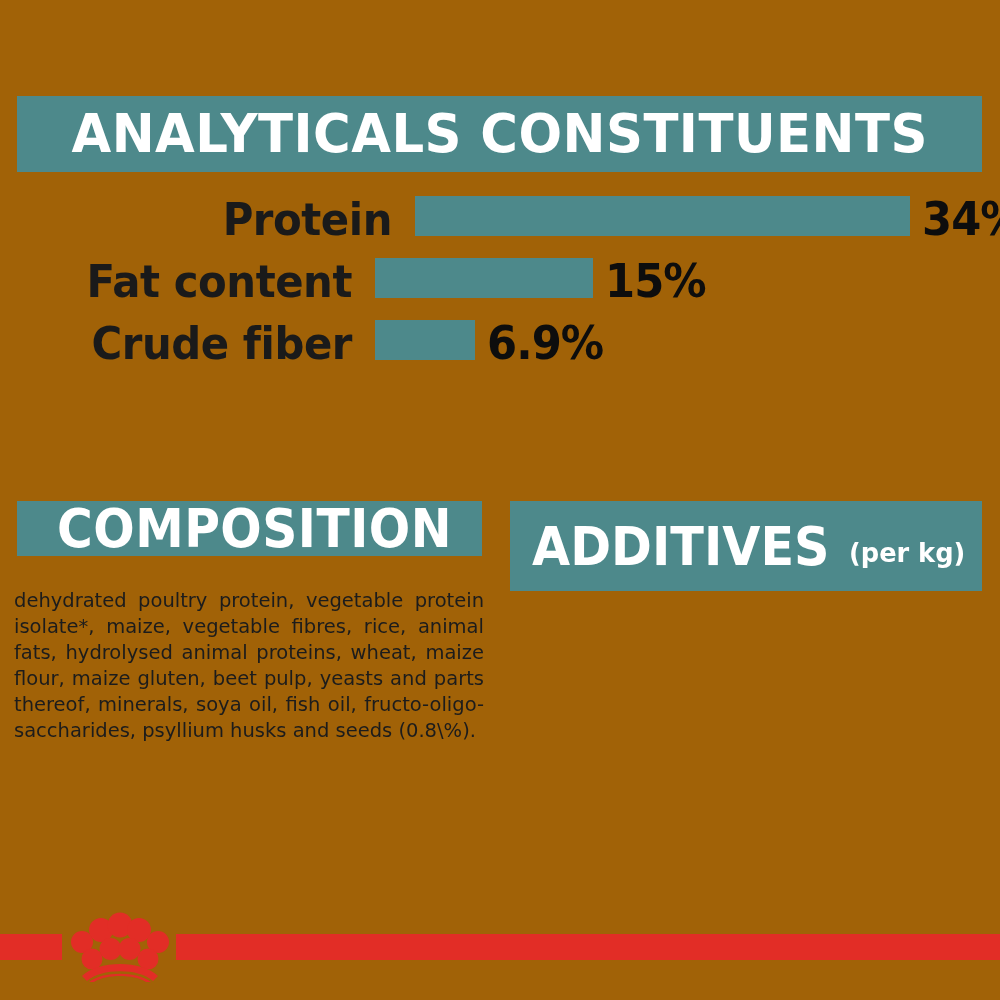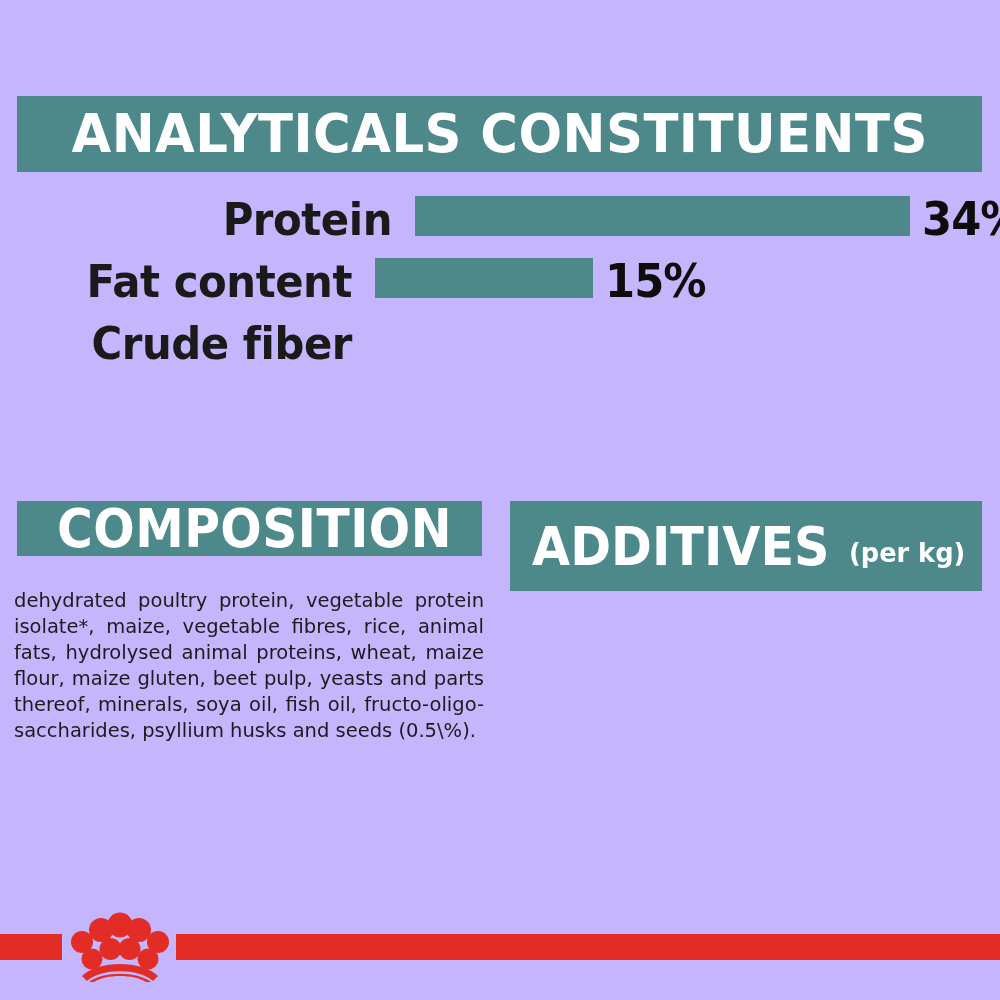--- a/index.html
+++ b/index.html
@@ -12,21 +12,21 @@
     height: 1000px;
     position: relative;
     overflow: hidden;
     font-family: "DejaVu Sans", sans-serif;
     -webkit-font-smoothing: antialiased;
   }
 
   .page {
     position: absolute;
     inset: 0;
-    background: #c4b5fd;
+    background: #a16207;
   }
 
   
   .section-bar {
     position: absolute;
     background: #4d898b;
     display: flex;
     align-items: center;
     box-sizing: border-box;
   }
@@ -211,29 +211,33 @@
     <div class="chart-row" style="top:62px;padding-left:36px;">
       <span class="chart-label">Fat content</span>
       <span class="chart-bar-track">
         <span class="chart-bar" id="bar-1" style="width: 218.382px; background: rgb(77, 137, 139);"></span>
         <span class="chart-value">15%</span>
       </span>
     </div>
 
     <div class="chart-row" style="top:124px;">
       <span class="chart-label">Crude fiber</span>
+      <span class="chart-bar-track">
+        <span class="chart-bar" id="bar-2" style="width: 100.456px; background: rgb(77, 137, 139);"></span>
+        <span class="chart-value">6.9%</span>
+      </span>
     </div>
 
   </div>
 
   <div class="section-bar" id="composition-bar">
     <span class="section-bar-title">COMPOSITION</span>
   </div>
 
-  <div class="body-text" id="composition-text">dehydrated poultry protein, vegetable protein isolate*, maize, vegetable fibres, rice, animal fats, hydrolysed animal proteins, wheat, maize flour, maize gluten, beet pulp, yeasts and parts thereof, minerals, soya oil, fish oil, fructo-oligo-saccharides, psyllium husks and seeds (0.5\%).</div>
+  <div class="body-text" id="composition-text">dehydrated poultry protein, vegetable protein isolate*, maize, vegetable fibres, rice, animal fats, hydrolysed animal proteins, wheat, maize flour, maize gluten, beet pulp, yeasts and parts thereof, minerals, soya oil, fish oil, fructo-oligo-saccharides, psyllium husks and seeds (0.8\%).</div>
 
   <div class="section-bar" id="additives-bar">
     <span class="additives-main">ADDITIVES</span>
     <span class="additives-sub">(per kg)</span>
   </div>
 
 
   <div id="bottom-rule">
     <span class="rule-seg" id="rule-left"></span>
     <span class="rule-seg" id="rule-right"></span>

